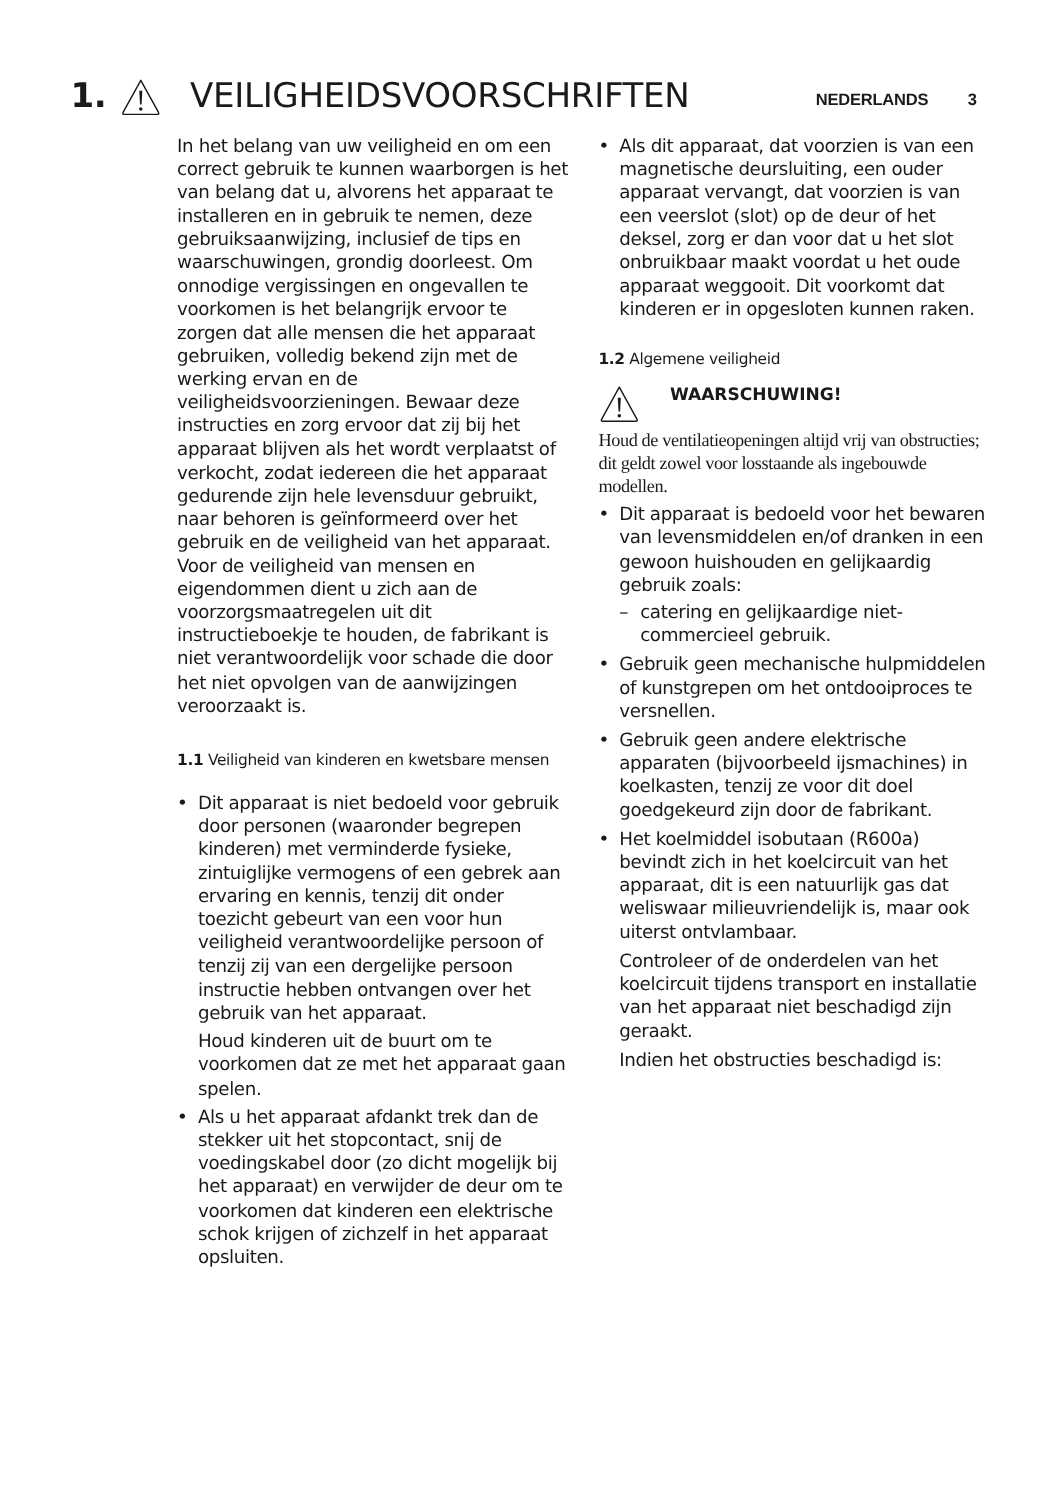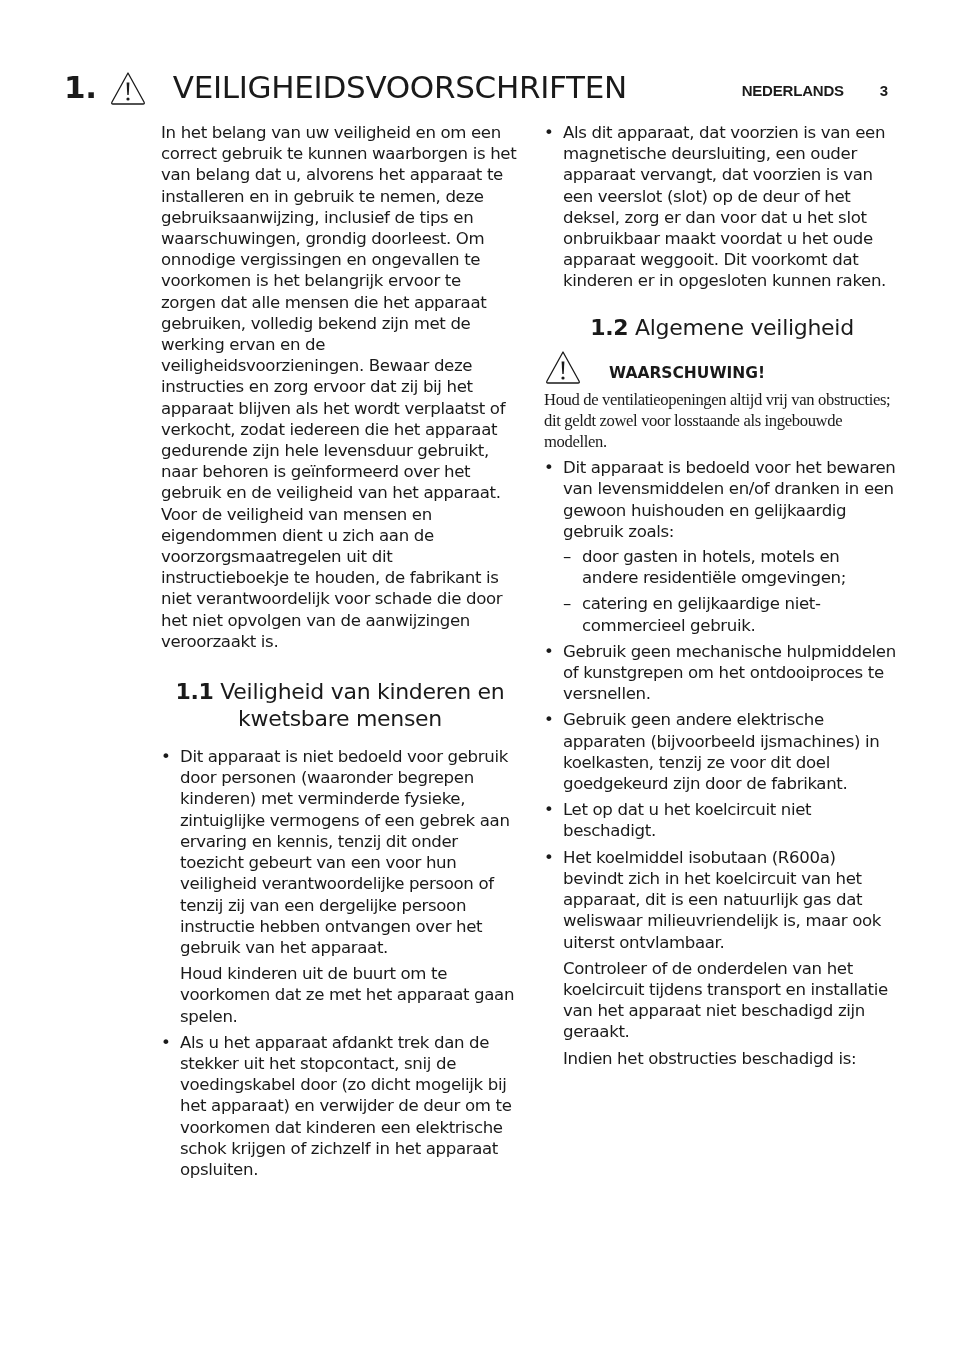--- a/index.html
+++ b/index.html
@@ -22,35 +22,34 @@
   .title .num { font-weight: bold; margin-right: 12px; }
   .title .warn { width: 38px; height: 36px; margin-right: 26px; margin-top: 2px; }
   .col {
     position: absolute; top: 122px; font-size: 16.6px; line-height: 21.2px;
     font-family: "DejaVu Sans", sans-serif; letter-spacing: -0.35px;
   }
   .col.left { left: 161px; width: 358px; }
   .col.right { left: 544px; width: 356px; }
   p { margin: 0; }
   .h2 {
-    font-size: 22px; line-height: 27px; font-weight: normal; margin: 0;
+    font-size: 14px; line-height: 27px; font-weight: normal; margin: 0;
     letter-spacing: -0.3px;
-    text-align: center;
   }
   .h2 .secnum { font-weight: bold; }
   ul.bul { list-style: none; margin: 0; padding: 0; }
   ul.bul > li { position: relative; padding-left: 19px; margin-bottom: 5px; }
   ul.bul > li::before {
     content: "•"; position: absolute; left: 0; top: 0;
   }
   ul.dash { list-style: none; margin: 4px 0 0 0; padding: 0; }
   ul.dash > li { position: relative; padding-left: 19px; margin-bottom: 5px; }
   ul.dash > li::before { content: "–"; position: absolute; left: 0; top: 0; }
   .subpara { margin-top: 5px; }
-  .warnbox { display: flex; align-items: flex-end; margin-top: 8px; }
+  .warnbox { display: flex; align-items: flex-start; margin-top: 8px; }
   .warnbox svg { width: 38px; height: 36px; }
   .warnbox .wlabel {
     font-weight: bold; font-size: 15.5px; margin-left: 27px; margin-top: 0px;
     letter-spacing: 0px;
   }
 </style>
 </head>
 <body>
 
 <div class="header">
@@ -108,32 +107,28 @@
     </svg>
     <span class="wlabel">WAARSCHUWING!</span>
   </div>
 
   <p style="margin-top:4px; margin-bottom:5px;font-family:Liberation Serif, serif;">Houd de ventilatieopeningen altijd vrij van obstructies; dit geldt zowel voor losstaande als ingebouwde modellen.</p>
 
   <ul class="bul">
     <li>
       <p>Dit apparaat is bedoeld voor het bewaren van levensmiddelen en/of dranken in een gewoon huishouden en gelijkaardig gebruik zoals:</p>
       <ul class="dash">
-        <li>door gasten in hotels, motels en andere residentiële omgevingen;</li>
         <li>catering en gelijkaardige niet-commercieel gebruik.</li>
       </ul>
     </li>
     <li>
       <p>Gebruik geen mechanische hulpmiddelen of kunstgrepen om het ontdooiproces te versnellen.</p>
     </li>
     <li>
       <p>Gebruik geen andere elektrische apparaten (bijvoorbeeld ijsmachines) in koelkasten, tenzij ze voor dit doel goedgekeurd zijn door de fabrikant.</p>
     </li>
     <li>
-      <p>Let op dat u het koelcircuit niet beschadigt.</p>
-    </li>
-    <li>
       <p>Het koelmiddel isobutaan (R600a) bevindt zich in het koelcircuit van het apparaat, dit is een natuurlijk gas dat weliswaar milieuvriendelijk is, maar ook uiterst ontvlambaar.</p>
       <p class="subpara">Controleer of de onderdelen van het koelcircuit tijdens transport en installatie van het apparaat niet beschadigd zijn geraakt.</p>
       <p class="subpara">Indien het obstructies beschadigd is:</p>
     </li>
   </ul>
 </div>
 
 </body></html>

